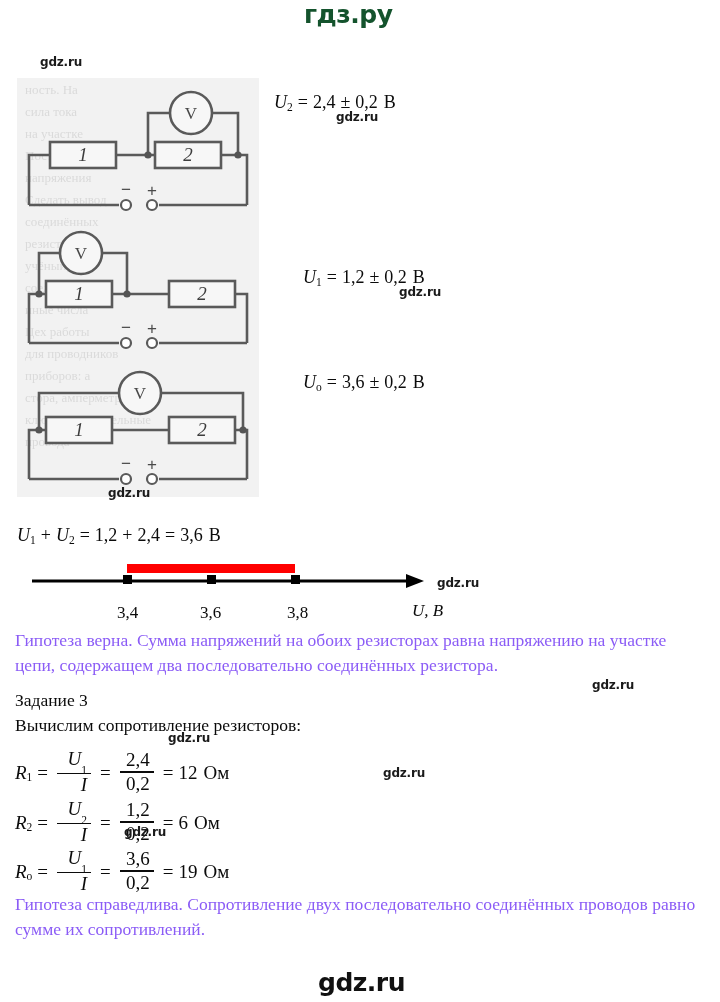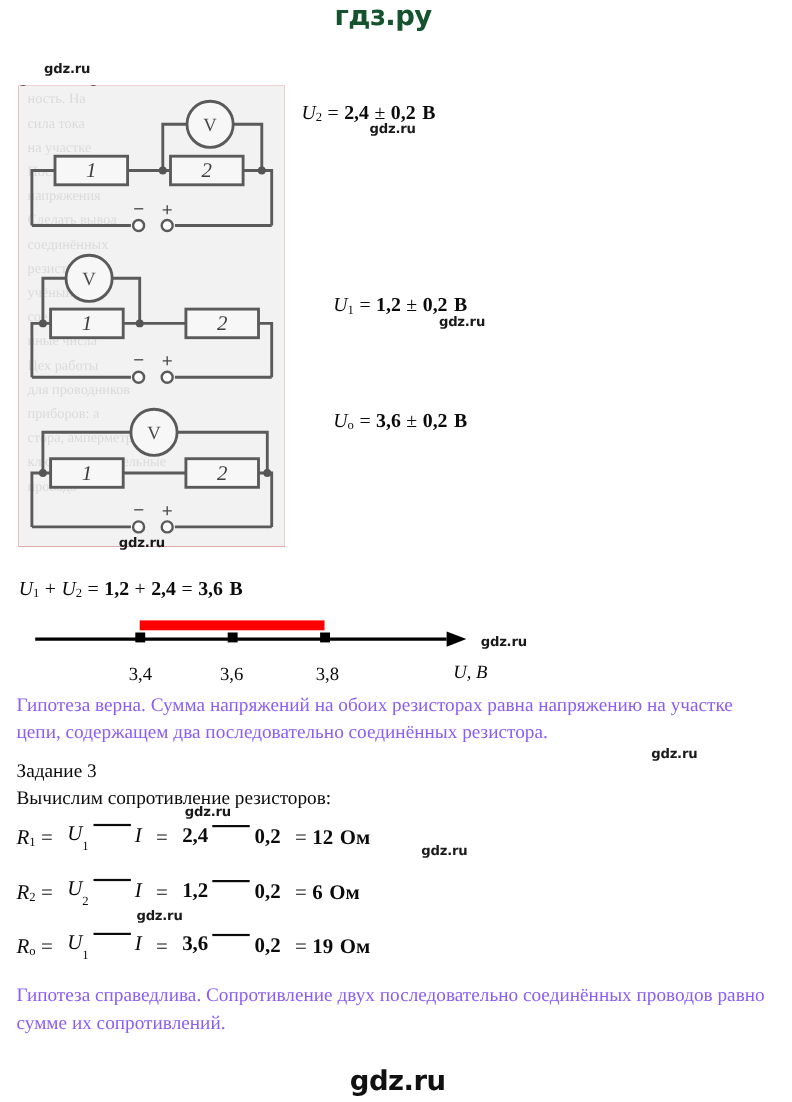--- a/index.html
+++ b/index.html
@@ -75,27 +75,27 @@
   }
   .sub {
     font-size: 11.5px;
     vertical-align: sub;
     font-style: normal;
     position: relative;
     top: 4px;
     left: 0px;
   }
   .op { margin: 0 5px; font-style: normal; }
-  .num { font-style: normal; font-weight: bold; }
+  .num { font-style: normal; }
 
   
   .frac {
     display: inline-flex;
-    flex-direction: row;
-    align-items: flex-start;
+    flex-direction: column;
+    align-items: flex-end;
     justify-content: center;
     vertical-align: middle;
     margin: 0 4px;
     position: relative;
     top: -1px;
   }
   .frac .top {
     padding: 0 4px 1px 4px;
     line-height: 1.05;
   }

